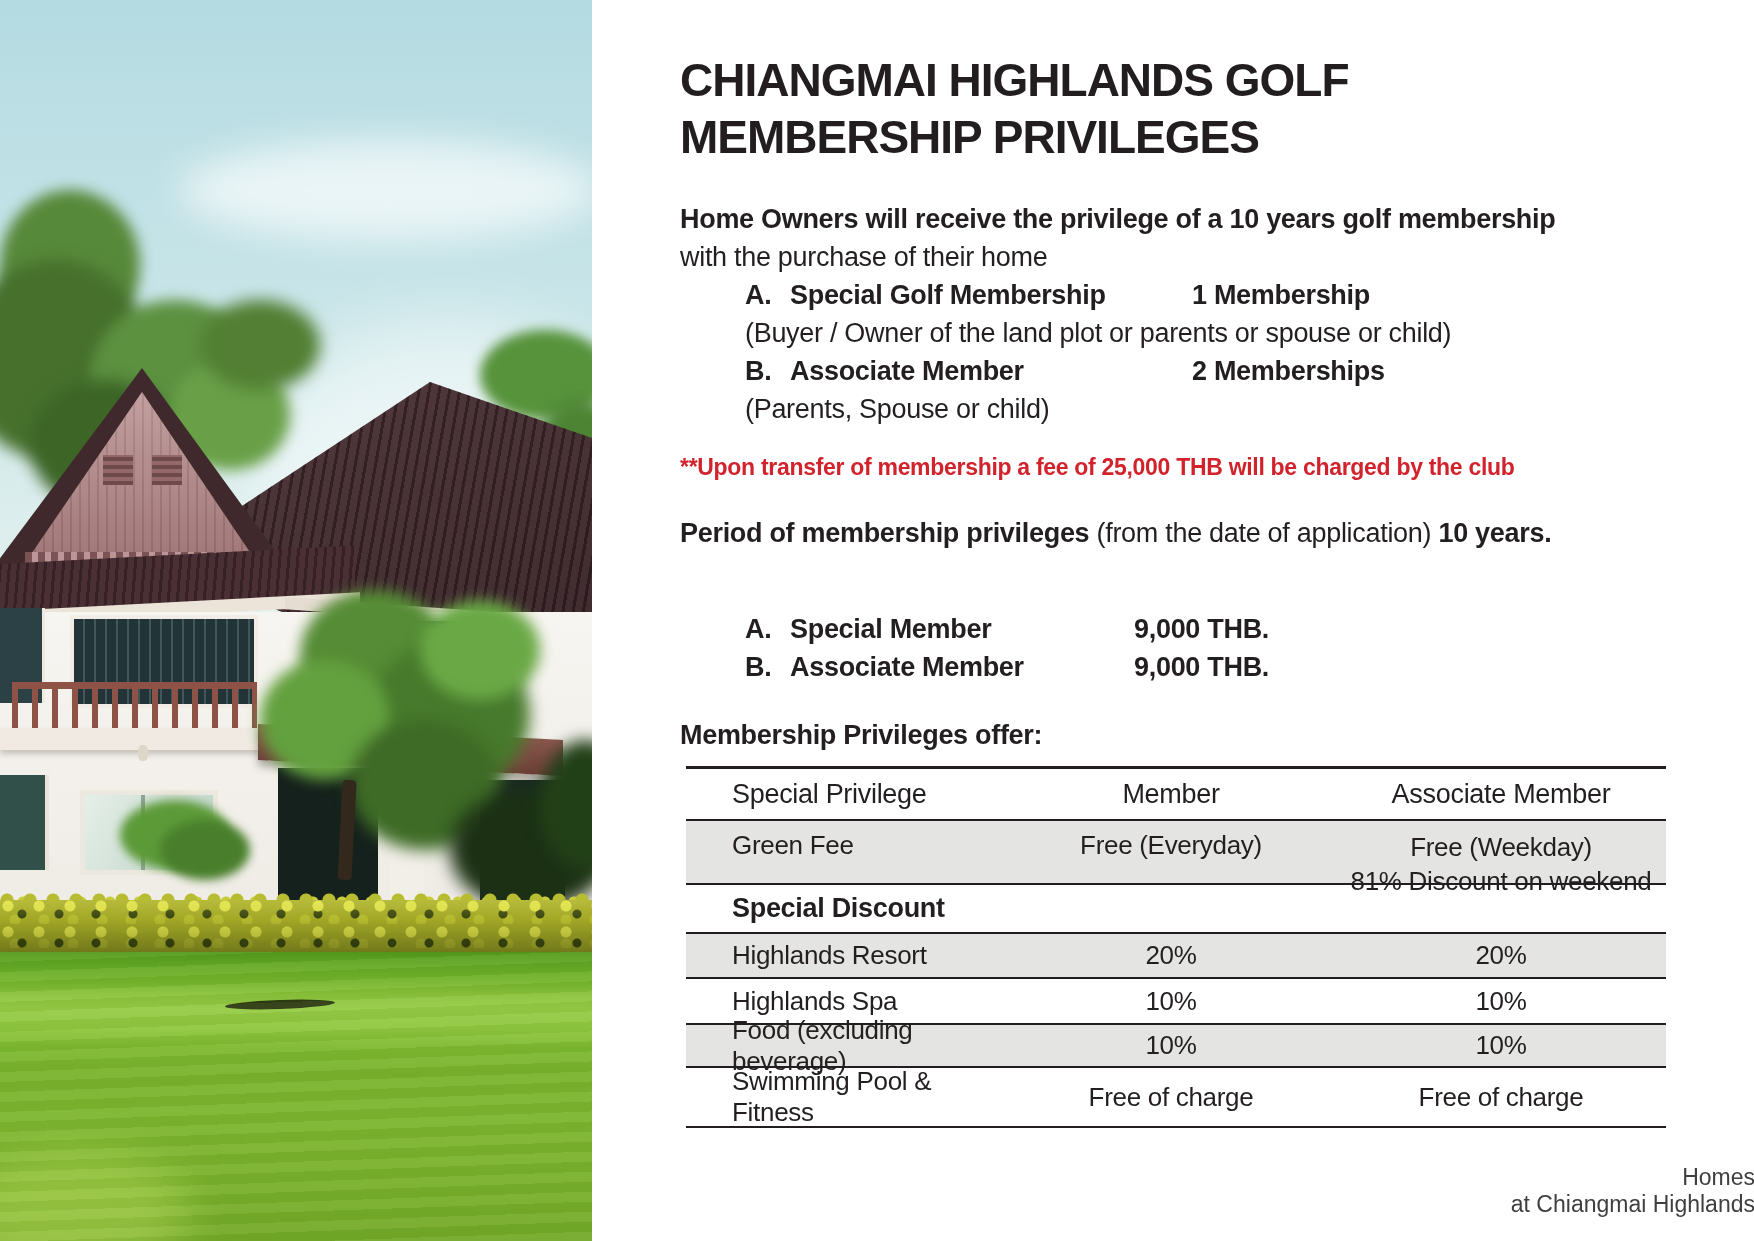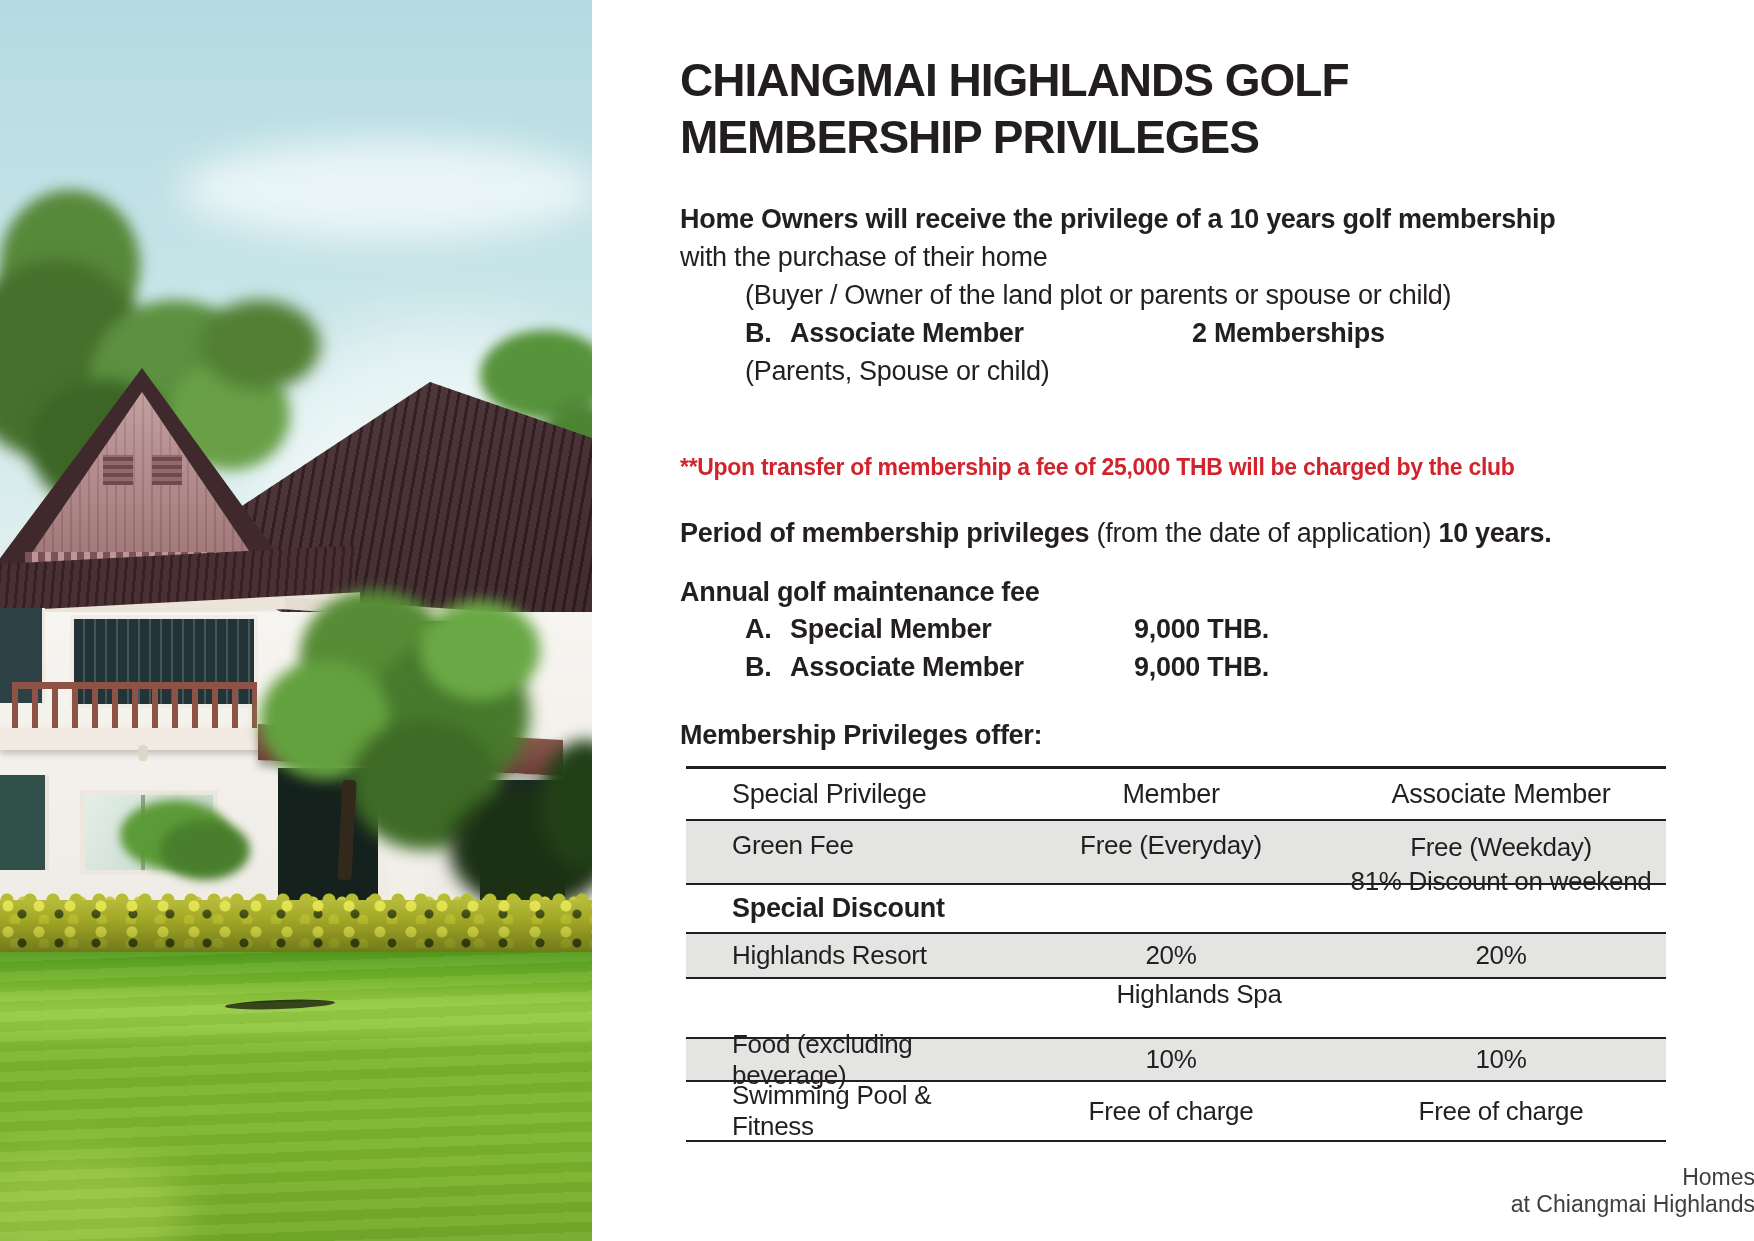--- a/index.html
+++ b/index.html
@@ -127,21 +127,21 @@
   
   .ptable{position:absolute;left:6px;top:766px;width:980px;border-top:3px solid #221e1f;font-size:26px;}
   .trow{display:flex;border-bottom:2px solid #221e1f;box-sizing:border-box;align-items:center;}
   .trow.gray{background:#e4e4e2;}
   .c-label{flex:0 0 320px;padding-left:46px;box-sizing:border-box;}
   .c-mem{flex:0 0 330px;text-align:center;}
   .c-assoc{flex:1;text-align:center;}
   .thead{height:52px;font-weight:400;font-size:27px;}
   .r-greenfee{height:64px;align-items:flex-start;padding-top:9px;}
   .r-section{height:49px;font-weight:700;font-size:27px;}
-  .r-sm{height:45px;} .r-sm2{height:60px;flex-direction:column;} .r-sm3{height:43px;} .r-sm4{height:60px;}
+  .r-sm{height:45px;} .r-sm2{height:46px;} .r-sm3{height:43px;} .r-sm4{height:60px;}
   .assoc-two{line-height:34px;}
 
   .footer{position:absolute;right:47px;top:1164px;text-align:right;font-size:23px;line-height:27px;color:#3f3f41;}
 </style>
 </head>
 <body>
 
 <div class="page">
 
   <div class="photo">
@@ -211,38 +211,41 @@
 
     <h1 class="title">
       <span style="display:block">CHIANGMAI HIGHLANDS GOLF</span>
       <span style="display:block">MEMBERSHIP PRIVILEGES</span>
     </h1>
 
     <div class="body-block">
       <div class="b">Home Owners will receive the privilege of a 10 years golf membership</div>
       <div>with the purchase of their home</div>
 
+      <div class="li-row b">
+        <span class="li-label">A.</span><span>Special Golf Membership</span>
+        <span class="alloc">1 Membership</span>
+      </div>
       <div class="li-row">(Buyer / Owner of the land plot or parents or spouse or child)</div>
 
       <div class="li-row b">
         <span class="li-label">B.</span><span>Associate Member</span>
         <span class="alloc">2 Memberships</span>
       </div>
       <div class="li-row">(Parents, Spouse or child)</div>
     </div>
 
     <div class="red-note">**Upon transfer of membership a fee of 25,000 THB will be charged by the club</div>
 
     <div class="period">
       <span class="b">Period of membership privileges</span>
       <span>(from the date of application)</span>
       <span class="b">10 years.</span>
     </div>
 
-    <div class="annual-h">Annual golf maintenance fee</div>
 
     <div class="fee-a li-row">
       <span class="li-label">A.</span><span>Special Member</span>
       <span class="fee-val">9,000 THB.</span>
     </div>
     <div class="fee-b li-row">
       <span class="li-label">B.</span><span>Associate Member</span>
       <span class="fee-val">9,000 THB.</span>
     </div>
 

